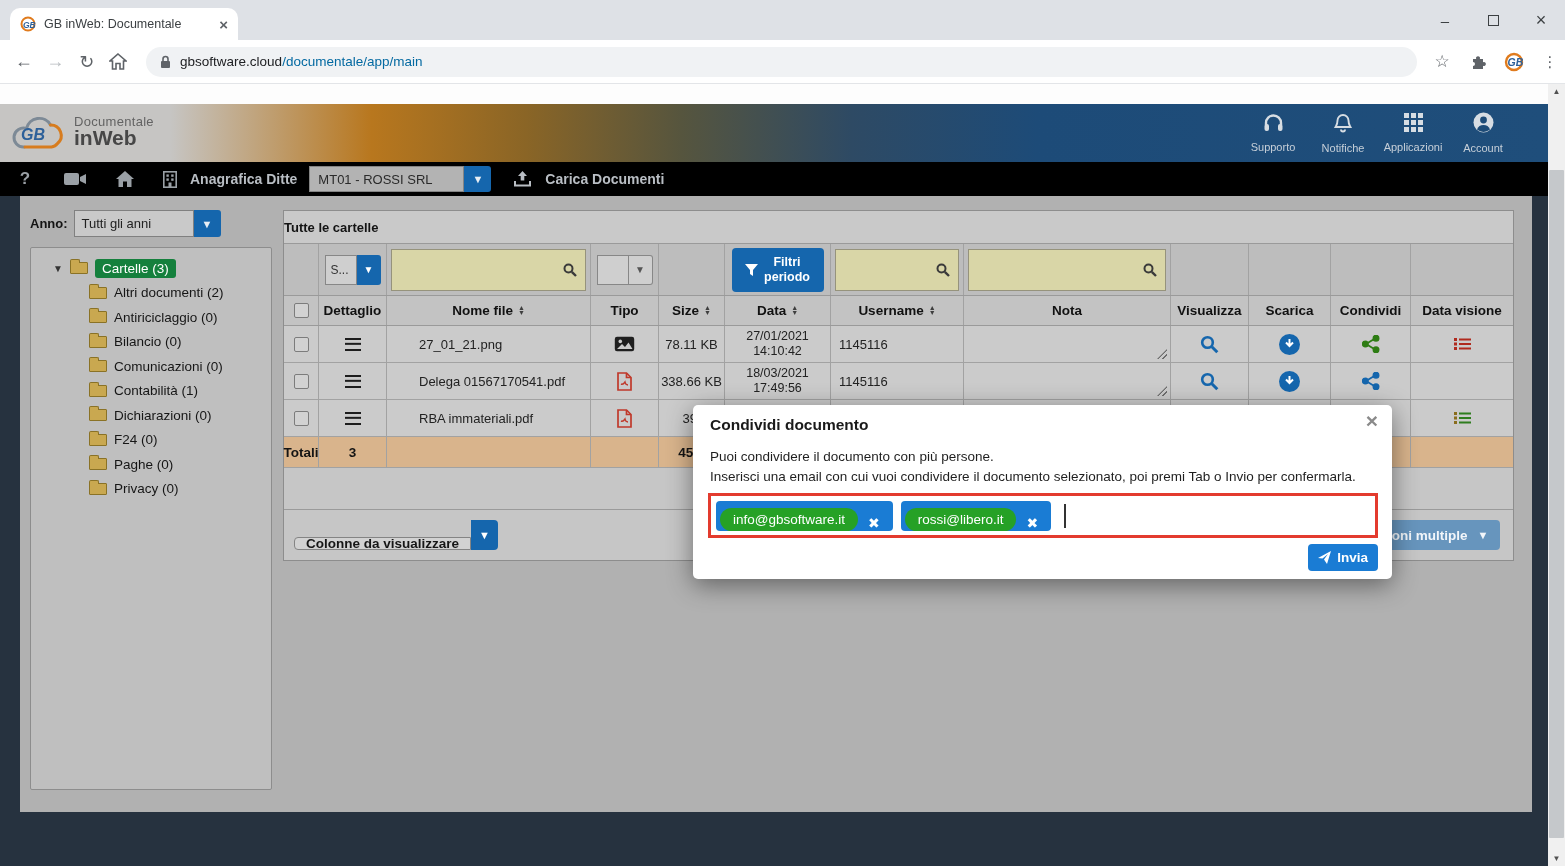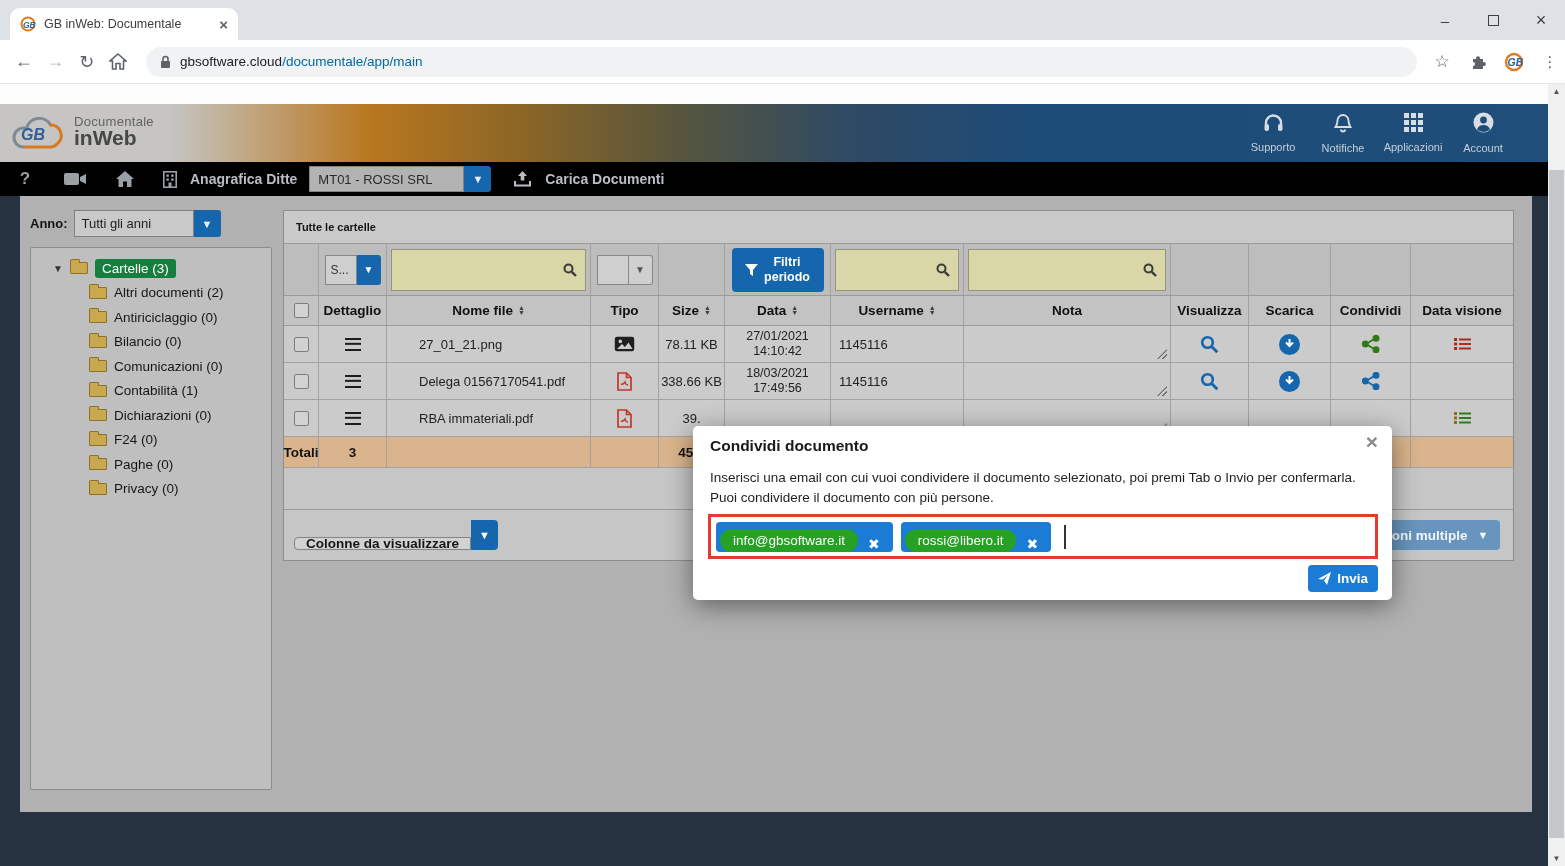--- a/index.html
+++ b/index.html
@@ -56,21 +56,21 @@
   .titem{display:flex;align-items:center;height:24.5px;gap:7px;font-size:13.5px;color:#161616;}
   .titem.root{padding-left:22px;}
   .titem.child{padding-left:58px;}
   .caret{font-size:10px;color:#333;}
   .folder{width:18px;height:12px;background:#c9a850;border:1px solid #8a7226;border-radius:1px;position:relative;flex:none;}
   .folder::before{content:'';position:absolute;left:-1px;top:-4px;width:8px;height:3px;background:#c9a850;border:1px solid #8a7226;border-bottom:none;border-radius:2px 2px 0 0;}
   .sel-chip{background:#15803d;color:#fff;padding:2px 7px;border-radius:3px;}
 
   
   .panel{position:absolute;left:283px;top:210px;width:1231px;height:351px;background:#c9c9c9;border:1px solid #8d8d8d;}
-  .ptitle{height:33px;border-bottom:1px solid #9a9a9a;display:flex;align-items:center;padding-left:12px;font-size:11px;font-weight:bold;color:#141414;}
+  .ptitle{height:33px;border-bottom:1px solid #9a9a9a;display:flex;align-items:center;font-size:13px;font-weight:bold;color:#141414;}
   .grid{display:grid;grid-template-columns:35px 68px 204px 68px 66px 106px 133px 207px 78px 82px 80px 1fr;}
   .cell{border-right:1px solid #a2a2a2;display:flex;align-items:center;justify-content:center;position:relative;}
   .cell:last-child{border-right:none;}
   .filterrow{height:52px;background:#bdbdbd;border-bottom:1px solid #9a9a9a;}
   .headrow{height:30px;background:#c3c3c3;border-bottom:1px solid #9a9a9a;font-size:13.5px;font-weight:bold;color:#111;}
   .headrow .cell{gap:5px;}
   .datarow{height:37px;background:#cbcbcb;border-bottom:1px solid #a2a2a2;font-size:13px;color:#222;}
   .totrow{height:31px;background:#d9b48c;border-bottom:1px solid #a2a2a2;font-size:13.5px;color:#141414;}
   .emptyrow{height:42px;background:#c6c6c6;border-bottom:1px solid #9a9a9a;}
   .pfooter{height:50px;background:#c6c6c6;position:relative;}
@@ -91,21 +91,21 @@
   .notagrip::after{content:'';position:absolute;right:3px;bottom:3px;width:10px;height:10px;
      background:repeating-linear-gradient(135deg,transparent 0 2.5px,#6e6e6e 2.5px 4px);
      clip-path:polygon(100% 0,100% 100%,0 100%);}
   .dlcirc{width:21px;height:21px;border-radius:50%;background:#1566ad;display:flex;align-items:center;justify-content:center;}
   .colbtn{position:absolute;left:10px;top:10px;display:flex;height:30px;}
   .colbtn .t{background:#d2d2d2;border:1px solid #848484;border-radius:4px 0 0 4px;display:flex;align-items:center;padding:0 11px;font-size:13.5px;font-weight:bold;color:#161616;margin-top:17px;}
   .colbtn .b{width:27px;background:#1566ad;color:#fff;border-radius:0 4px 4px 0;display:flex;align-items:center;justify-content:center;font-size:11px;}
   .actbtn{position:absolute;right:13px;top:10px;width:140px;height:30px;background:#6795bd;border-radius:4px;color:#f2f6fa;font-size:13.5px;font-weight:bold;display:flex;align-items:center;justify-content:center;gap:10px;}
 
   
-  .modal{position:absolute;left:693px;top:426px;width:699px;height:174px;background:#fff;border-radius:5px;box-shadow:0 6px 26px rgba(0,0,0,.45);z-index:40;}
+  .modal{position:absolute;left:693px;top:405px;width:699px;height:174px;background:#fff;border-radius:5px;box-shadow:0 6px 26px rgba(0,0,0,.45);z-index:40;}
   .m-title{position:absolute;left:17px;top:11px;font-size:15.5px;font-weight:bold;color:#1a1a1a;}
   .m-close{position:absolute;right:14px;top:4px;font-size:21px;font-weight:900;color:#8a8a8a;}
   .m-text{position:absolute;left:17px;top:42px;font-size:13.5px;color:#1f1f1f;line-height:20px;}
   .m-input{position:absolute;left:15px;top:88px;width:670px;height:45px;border:3px solid #e33b2e;background:#fff;display:flex;align-items:center;padding-left:5px;}
   .chip{height:30px;background:#1a7cd4;border-radius:4px;display:flex;align-items:flex-end;padding:0 4px;margin-right:8px;}
   .chip .mail{height:23px;background:#26a126;border-radius:12px;color:#fff;font-size:13.5px;display:flex;align-items:center;padding:0 13px;}
   .chip .x{color:#fff;font-weight:900;font-size:14px;margin:0 9px 0 10px;}
   .cursor{width:1.5px;height:24px;background:#333;margin-left:5px;}
   .invia{position:absolute;right:14px;top:139px;height:27px;min-width:64px;background:#1a7cd4;border-radius:4px;color:#fff;font-size:13.5px;font-weight:bold;display:flex;align-items:center;justify-content:center;gap:6px;padding:0 10px;}
 
@@ -593,22 +593,22 @@
         <span>Azioni multiple</span>
         <span style="font-size:11px;">▼</span>
       </div>
     </div>
   </div>
 
   <div class="modal">
     <div class="m-title">Condividi documento</div>
     <div class="m-close">×</div>
     <div class="m-text">
+      <div>Puoi condividere il documento con più persone.</div>
       <div>Inserisci una email con cui vuoi condividere il documento selezionato, poi premi Tab o Invio per confermarla.</div>
-      <div>Puoi condividere il documento con più persone.</div>
     </div>
     <div class="m-input">
       <div class="chip">
         <span class="mail">info@gbsoftware.it</span>
         <span class="x">✖</span>
       </div>
       <div class="chip">
         <span class="mail">rossi@libero.it</span>
         <span class="x">✖</span>
       </div>

